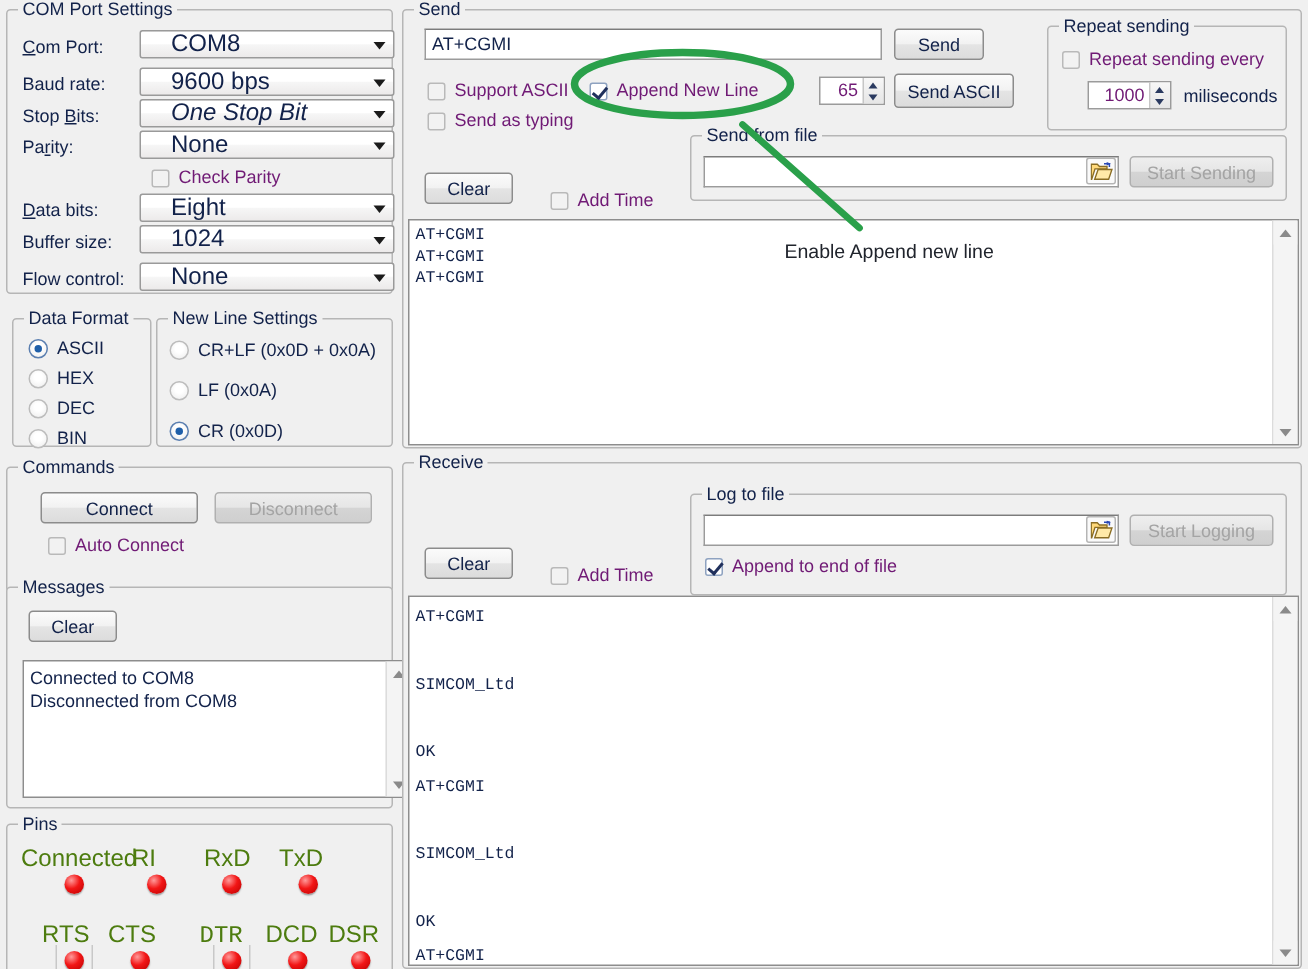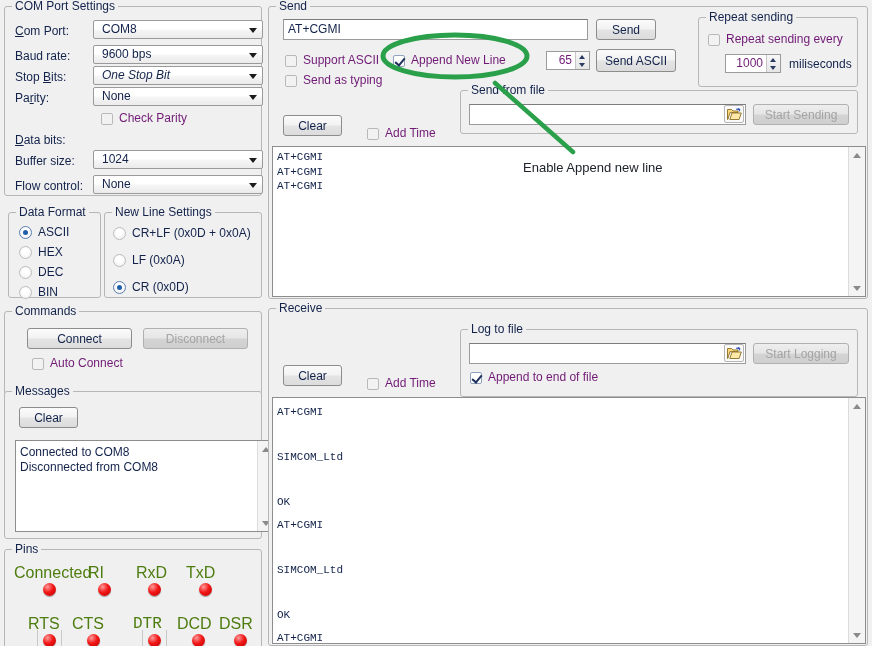--- a/index.html
+++ b/index.html
@@ -37,24 +37,24 @@
   .lbl u{text-decoration:underline;}
 
   
   .combo{
     position:absolute;
     box-sizing:border-box;
     height:19px;
     background:linear-gradient(to bottom,#ffffff 0%,#ffffff 48%,#f6f6f6 52%,#eceaea 100%);
     border:1px solid #9a9a9a;
     border-radius:2px;
-    font-size:12px;
+    font-size:16px;
     color:#12224a;
     line-height:17px;
-    padding-left:8px;
+    padding-left:20px;
     white-space:nowrap;
     overflow:hidden;
   }
   .combo .arrow{
     position:absolute;right:5px;top:7px;
     width:0;height:0;
     border-left:4px solid transparent;
     border-right:4px solid transparent;
     border-top:5px solid #1b1b1b;
   }
@@ -249,20 +249,24 @@
       <span>None</span>
       <i class="arrow"></i>
     </div>
 
     <div class="chk" style="left:96px;top:104px;">
       <i class="box"></i>
       <span>Check Parity</span>
     </div>
 
     <span class="lbl" style="left:10px;top:126px;"><u>D</u>ata bits:</span>
+    <div class="combo" style="left:88px;top:122px;width:170px;">
+      <span>Eight</span>
+      <i class="arrow"></i>
+    </div>
 
     <span class="lbl" style="left:10px;top:147px;">Buffer size:</span>
     <div class="combo" style="left:88px;top:143px;width:170px;">
       <span>1024</span>
       <i class="arrow"></i>
     </div>
 
     <span class="lbl" style="left:10px;top:172px;">Flow control:</span>
     <div class="combo" style="left:88px;top:168px;width:170px;">
       <span>None</span>

